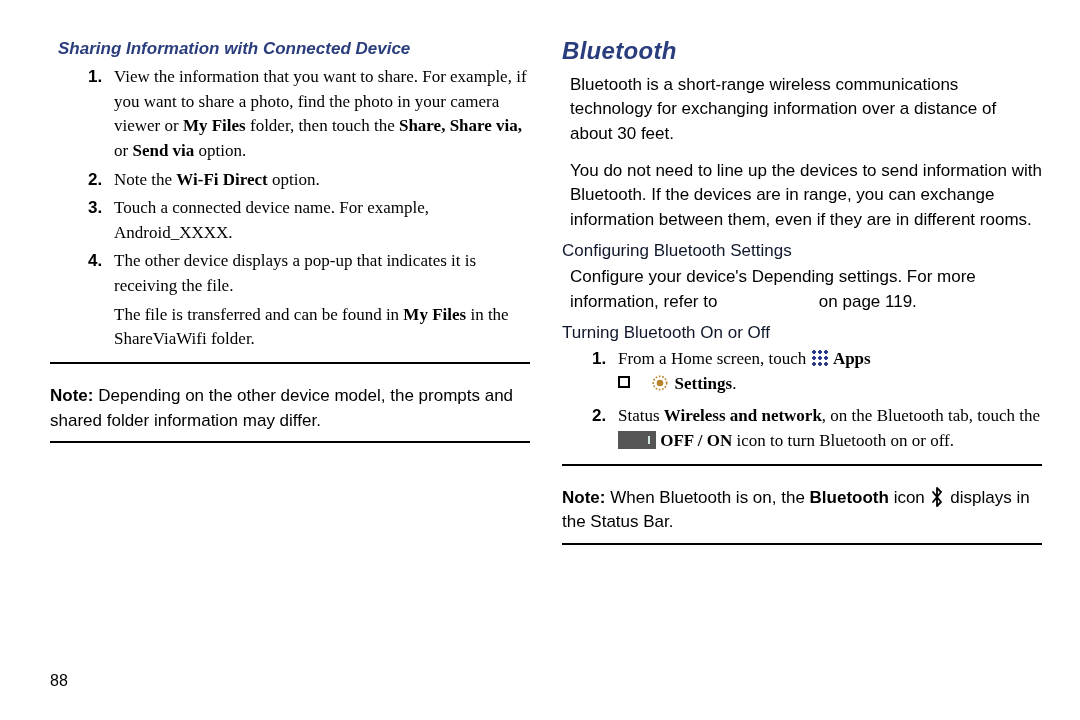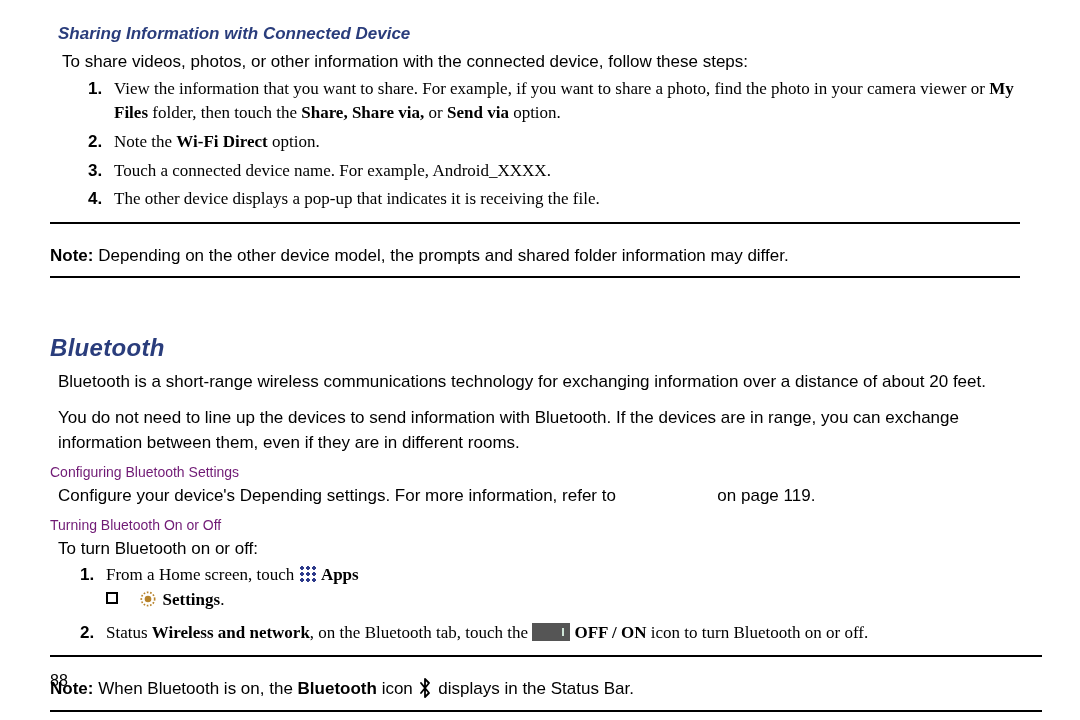--- a/index.html
+++ b/index.html
@@ -6,22 +6,22 @@
     margin: 0;
     padding: 0;
     width: 1080px;
     height: 720px;
     background: #fff;
     font-family: Arial, Helvetica, sans-serif;
     color: #000;
   }
   .page {
     display: flex;
-    flex-direction: column;
-    padding: 19px 28px 0 50px;
+    flex-direction: row;
+    padding: 34px 28px 0 50px;
     box-sizing: border-box;
     width: 100%;
     height: 100%;
     font-size: 17px;
     line-height: 1.45;
   }
   .col {
     flex: 1 1 50%;
     min-width: 0;
   }
@@ -39,24 +39,24 @@
   .blue-italic {
     color: #2a3d7c;
     font-weight: bold;
     font-style: italic;
     font-size: 17px;
     font-family: Arial, Helvetica, sans-serif;
     margin: 4px 0 4px 8px;
     line-height: 1.35;
   }
   .sub-blue {
-    color: #701a75;
+    color: #0f172a;
     font-style: normal;
     font-weight: 400;
-    font-size: 14px;
+    font-size: 17px;
     margin: 6px 0 2px 0;
   }
   .intro {
     margin: 2px 0 2px 12px;
   }
   .enum {
     counter-reset: step;
     margin: 2px 0 2px 0;
   }
   .step {
@@ -134,21 +134,20 @@
     vertical-align: -4px;
   }
 </style>
 </head>
 <body>
 
 <div class="page">
 
   <div class="col col-left">
     <div class="blue-italic">Sharing Information with Connected Device</div>
-    <div class="intro">To share videos, photos, or other information with the connected device, follow these steps:</div>
 
     <div class="enum">
 
       <div class="step">
         <div class="step-num">1.</div>
         <div class="step-body">
           <span>View the information that you want to share. For example, if you want to share a photo, find the photo in your camera viewer or </span><span class="b">My Files</span><span> folder, then touch the </span><span class="b">Share, Share via,</span><span> or </span><span class="b">Send via</span><span> option.</span>
         </div>
       </div>
 
@@ -160,43 +159,45 @@
       </div>
 
       <div class="step">
         <div class="step-num">3.</div>
         <div class="step-body">Touch a connected device name. For example, Android_XXXX.</div>
       </div>
 
       <div class="step">
         <div class="step-num">4.</div>
         <div class="step-body">The other device displays a pop-up that indicates it is receiving the file.</div>
+      </div>
+      <div class="step-cont">
+        <span>The file is transferred and can be found in </span><span class="b">My Files</span><span> in the ShareViaWifi folder.</span>
       </div>
     </div>
 
     <hr class="hr">
     <div class="note">
       <span class="note-lbl">Note:</span><span> Depending on the other device model, the prompts and shared folder information may differ.</span>
     </div>
     <hr class="hr-thin">
 
   </div>
 
   <div class="col col-right">
     <div class="bt-title">Bluetooth</div>
-    <div class="intro" style="margin-left:8px;">Bluetooth is a short-range wireless communications technology for exchanging information over a distance of about 20 feet.</div>
+    <div class="intro" style="margin-left:8px;">Bluetooth is a short-range wireless communications technology for exchanging information over a distance of about 30 feet.</div>
     <div class="intro" style="margin-left:8px; margin-top:12px;">You do not need to line up the devices to send information with Bluetooth. If the devices are in range, you can exchange information between them, even if they are in different rooms.</div>
 
     <div class="sub-blue">Configuring Bluetooth Settings</div>
     <div class="intro" style="margin-left:8px;">
       <span>Configure your device's Depending settings. For more information, refer to </span><span style="display:inline-block; width:92px;"></span><span> on page 119.</span>
     </div>
 
     <div class="sub-blue">Turning Bluetooth On or Off</div>
-    <div class="intro" style="margin-left:8px;">To turn Bluetooth on or off:</div>
 
     <div class="enum">
 
       <div class="step" style="margin-left:30px;">
         <div class="step-num">1.</div>
         <div class="step-body">
           <span>From a Home screen, touch </span>
           <span class="apps-icon" aria-hidden="true"></span>
           <span class="b"> Apps</span>
           <br>

